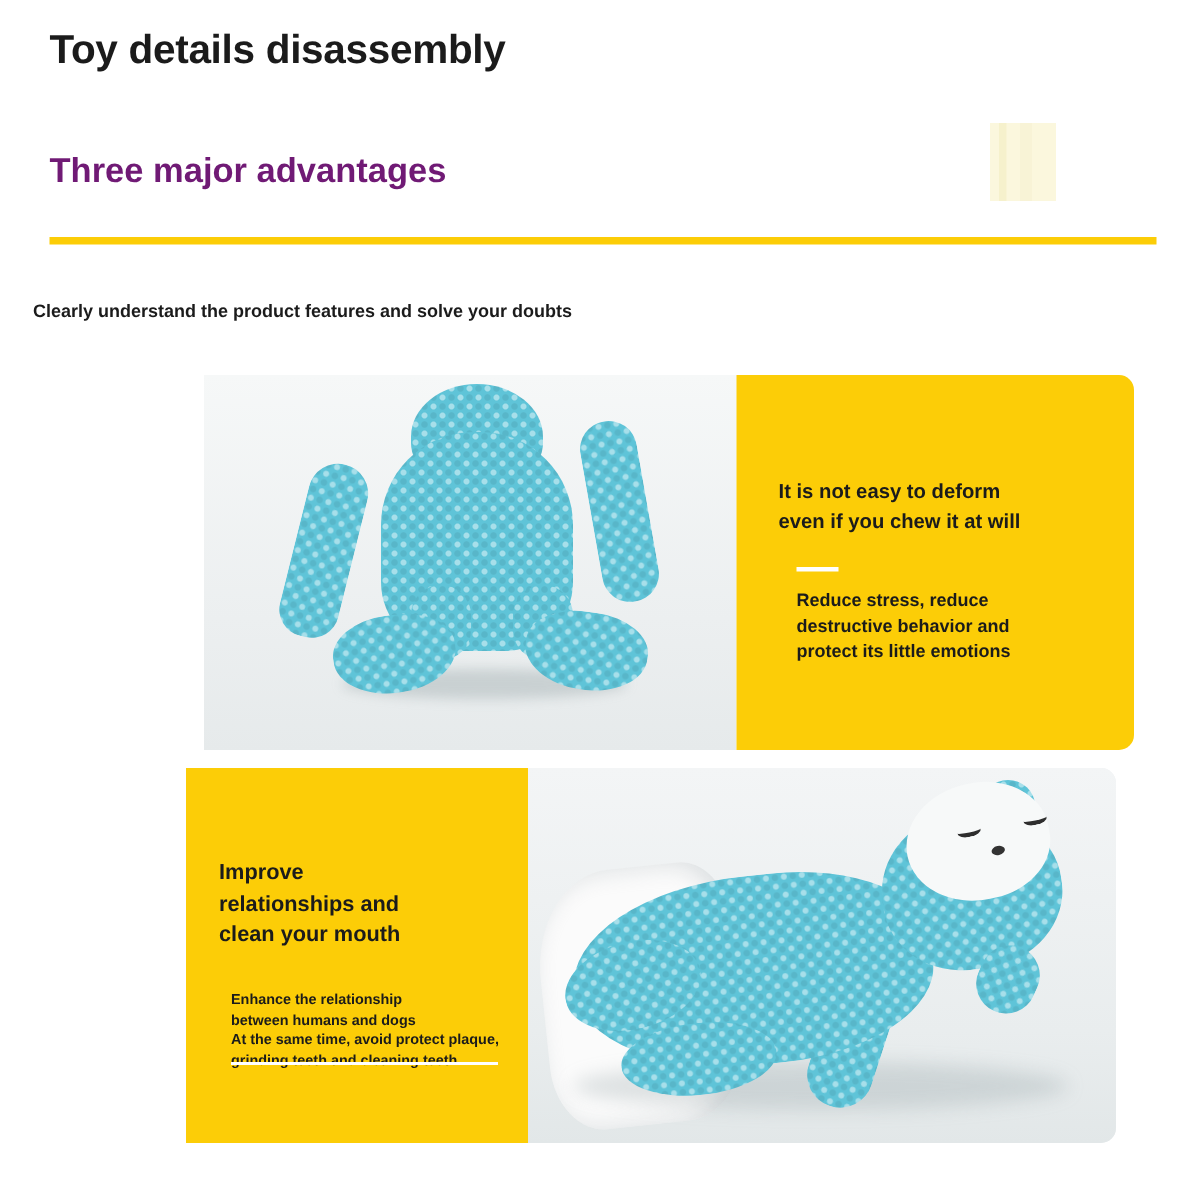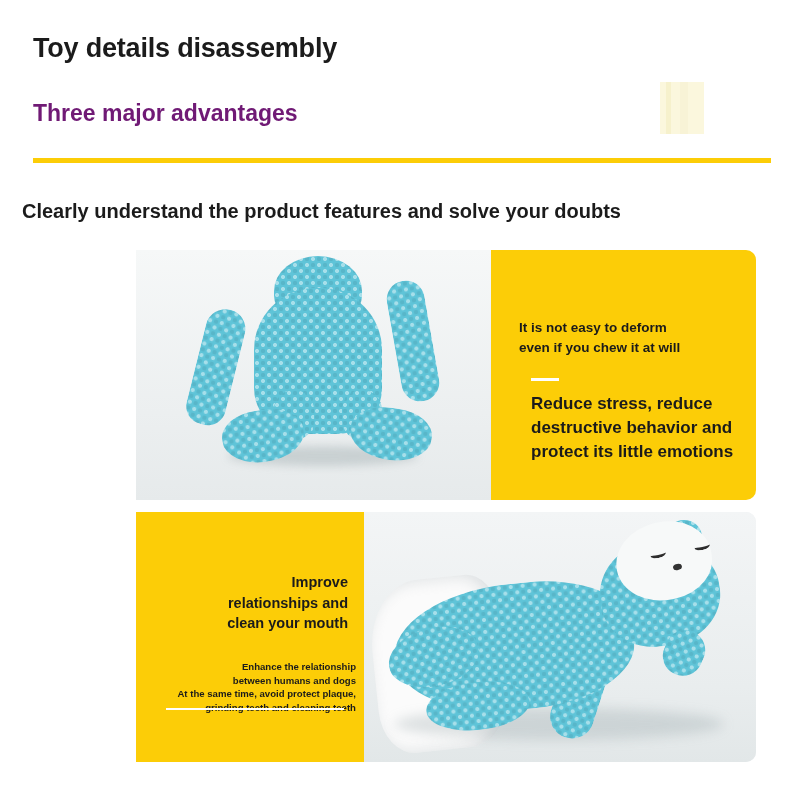--- a/index.html
+++ b/index.html
@@ -26,21 +26,21 @@
   
   .header {
     position: absolute;
     left: 0;
     top: 0;
     width: 800px;
   }
   .title-main {
     position: absolute;
     left: 33px;
-    top: 33px;
+    top: 18px;
     font-size: 27px;
     font-weight: bold;
     letter-spacing: -0.2px;
     color: #1b1b1b;
     white-space: nowrap;
   }
   .title-sub {
     position: absolute;
     left: 33px;
     top: 100px;
@@ -81,21 +81,21 @@
     left: 33px;
     top: 158px;
     width: 738px;
     height: 5px;
     background: #fccd07;
   }
   .tagline {
     position: absolute;
     left: 22px;
     top: 200px;
-    font-size: 20px;
+    font-size: 12px;
     font-weight: bold;
     color: #1b1b1b;
     white-space: nowrap;
   }
 
   
   .panel {
     position: absolute;
     border-radius: 10px;
     overflow: hidden;
@@ -139,35 +139,34 @@
     left: 40px;
     top: 128px;
     width: 28px;
     height: 3px;
     background: #ffffff;
   }
   .copy-body {
     position: absolute;
     left: 40px;
     top: 142px;
-    font-size: 17px;
+    font-size: 12px;
     font-weight: bold;
     line-height: 1.42;
     color: #1b1b1b;
     width: 208px;
   }
 
   
   .panel-bottom {
-    left: 88px;
+    left: 76px;
     top: 512px;
     width: 620px;
     height: 250px;
     display: flex;
-    text-align: right;
   }
   .panel-bottom .copy {
     width: 228px;
     height: 250px;
     background: #fccd07;
     position: relative;
   }
   .panel-bottom .photo {
     width: 392px;
     height: 250px;

